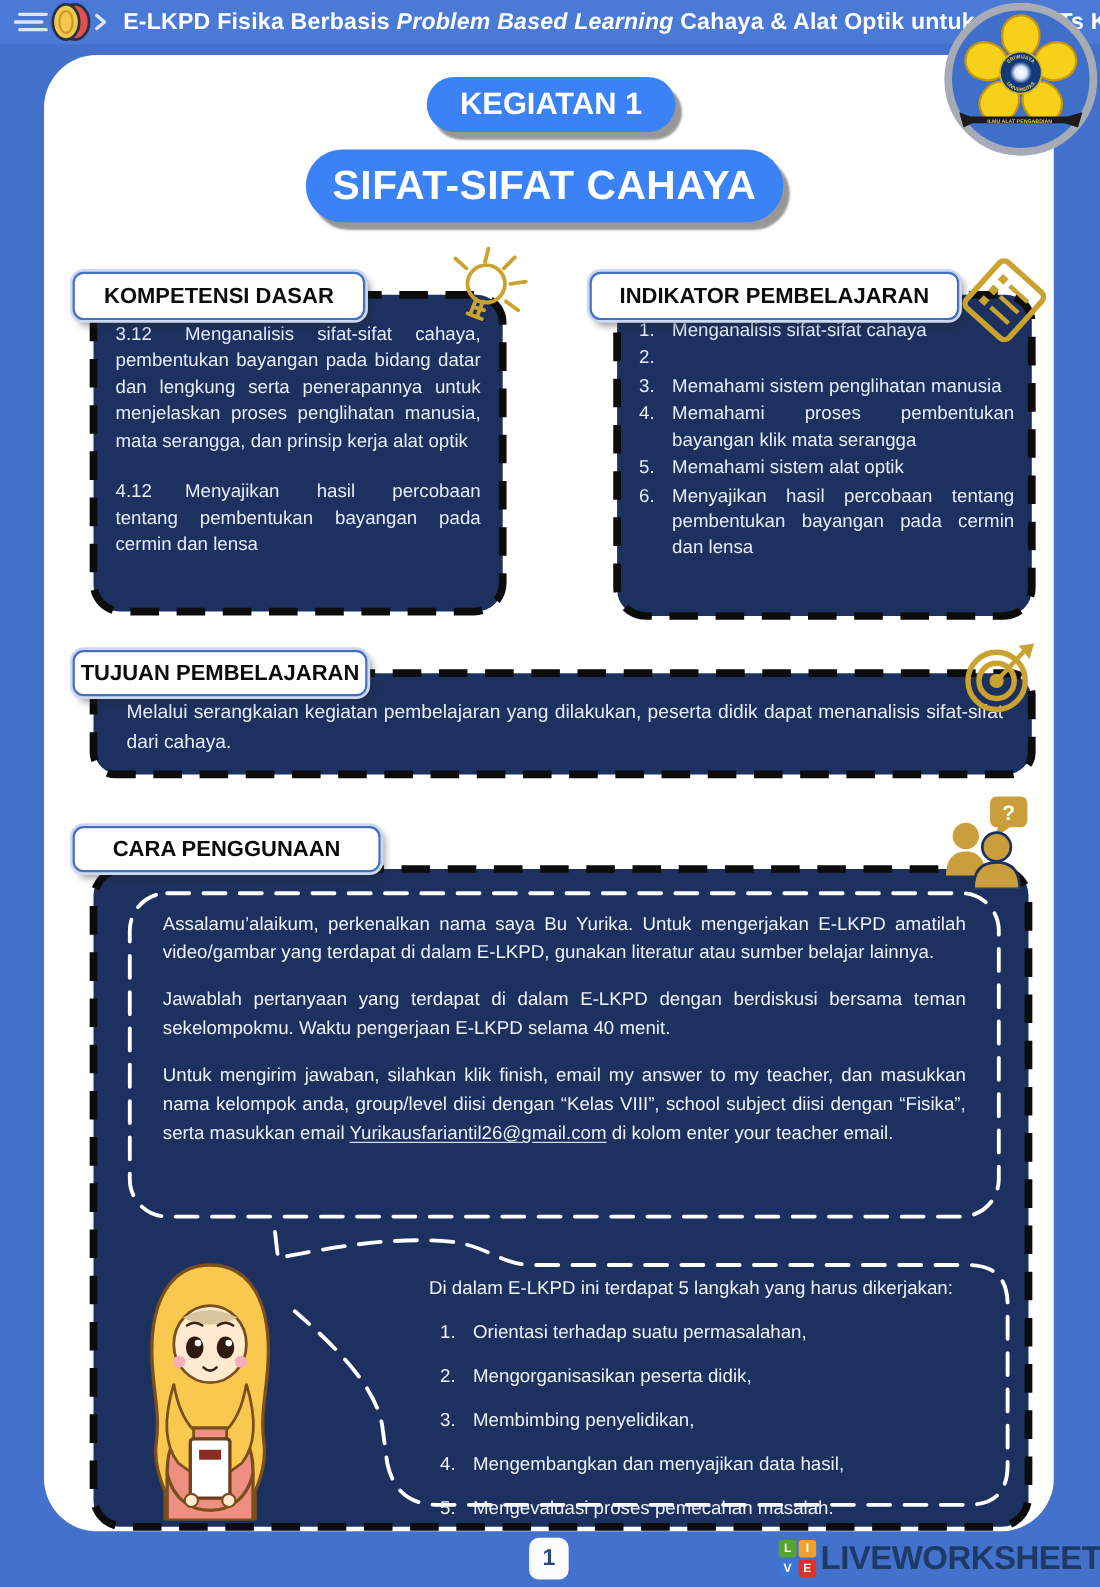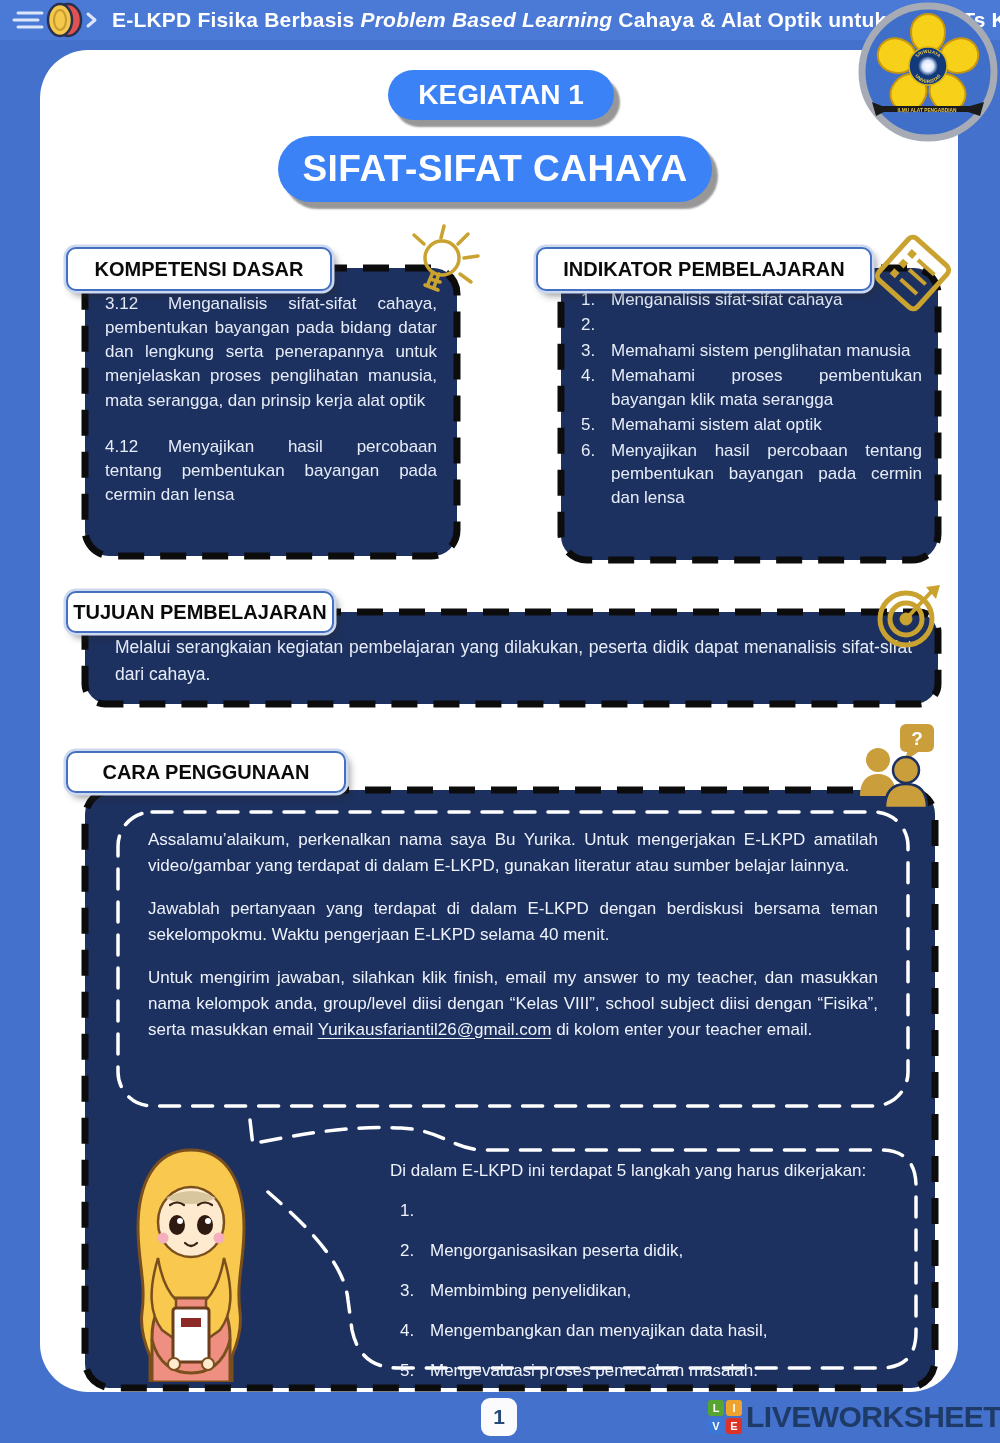--- a/index.html
+++ b/index.html
@@ -274,20 +274,21 @@
         <path d="M36,198 C42,222 58,231 75,231 C92,231 108,222 114,198" fill="none" stroke="#7a4f1d" stroke-width="3" stroke-linecap="round"></path>
         <circle cx="58" cy="222" r="6" fill="#fdeacf" stroke="#7a4f1d" stroke-width="2"></circle>
         <circle cx="92" cy="222" r="6" fill="#fdeacf" stroke="#7a4f1d" stroke-width="2"></circle>
       </svg>
     </span>
 
     <div class="bubble-text">
       <div class="bubble-intro">Di dalam E-LKPD ini terdapat 5 langkah yang harus dikerjakan:</div>
       <div class="step-row">
           <span class="step-num">1.</span>
+          <span>Orientasi terhadap suatu permasalahan,</span>
         </div>
       <div class="step-row">
           <span class="step-num">2.</span>
           <span>Mengorganisasikan peserta didik,</span>
         </div>
       <div class="step-row">
           <span class="step-num">3.</span>
           <span>Membimbing penyelidikan,</span>
         </div>
       <div class="step-row">

